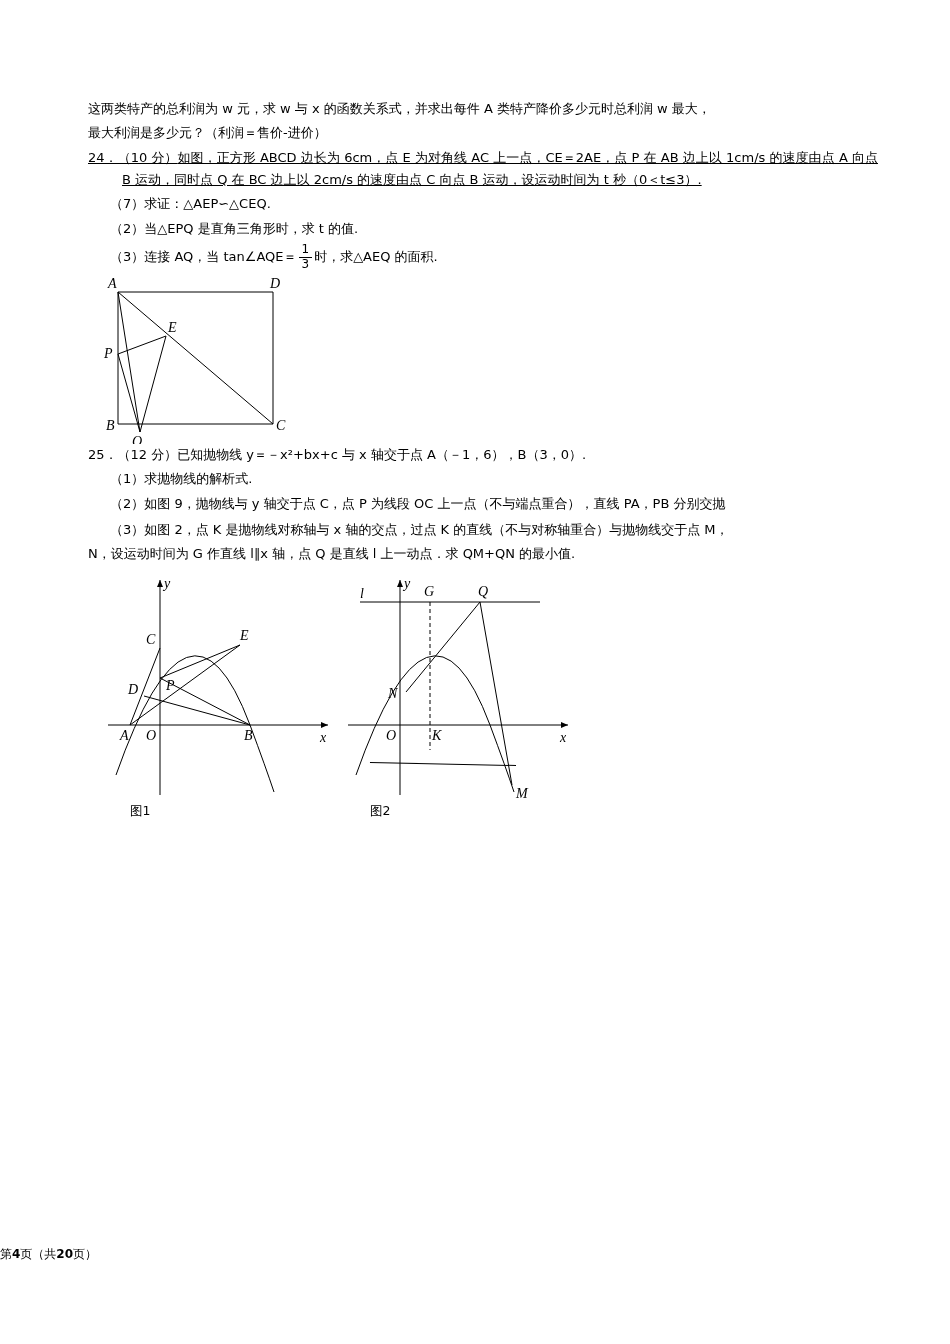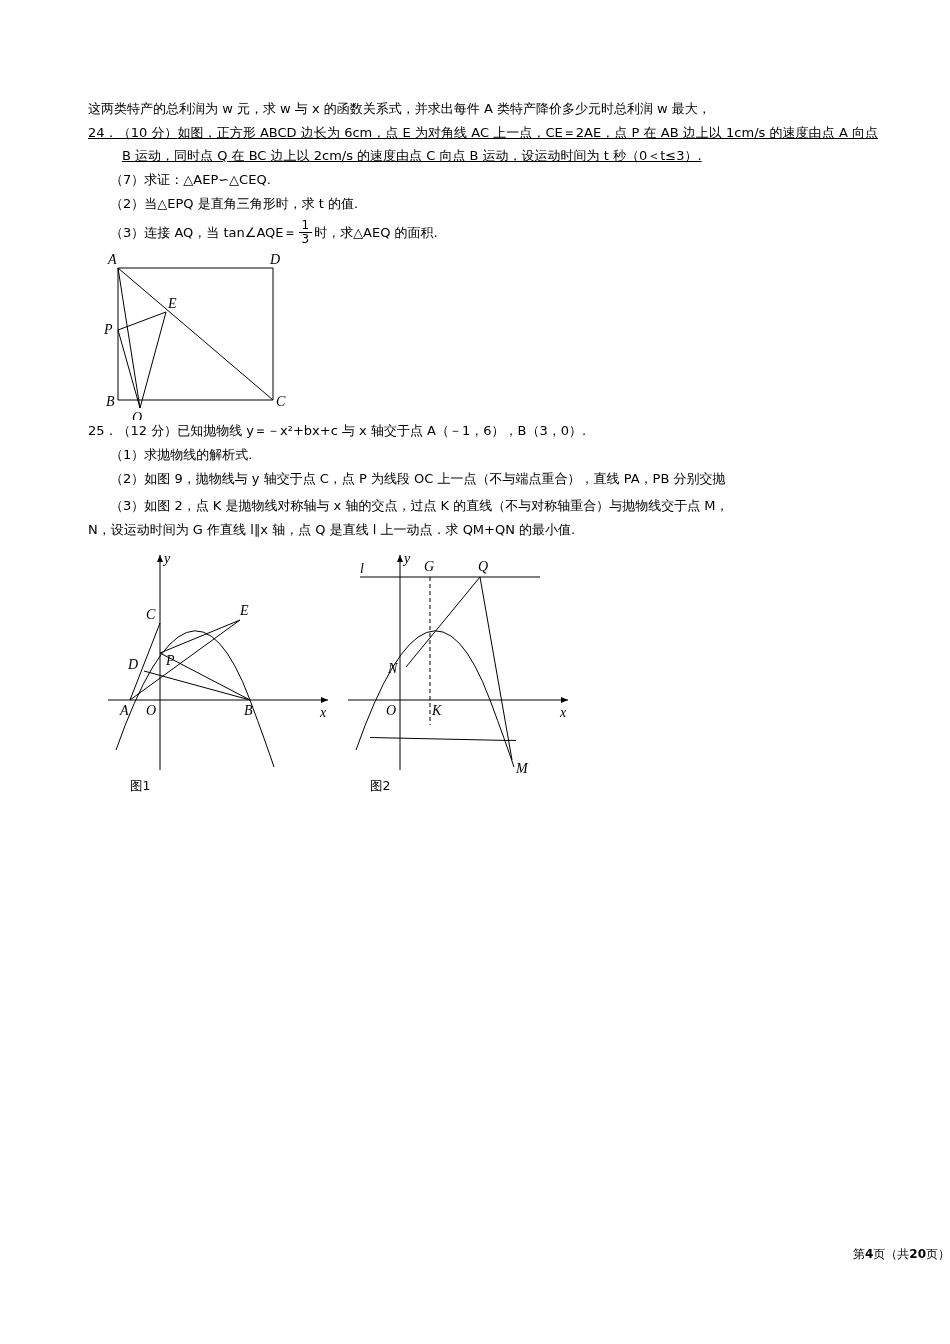--- a/index.html
+++ b/index.html
@@ -53,21 +53,21 @@
     margin: 0 2px;
   }
   .frac .num { display: block; padding: 0 3px; }
   .frac .den { display: block; border-top: 1px solid #000; padding: 0 3px; }
   .fig-wrap { position: relative; }
   .footer {
     position: absolute;
     left: 0;
     top: 1246px;
     width: 950px;
-    text-align: right;
+    text-align: left;
     font-family: "DejaVu Sans", sans-serif;
     font-size: 12px;
   }
   .footer b { font-family: "DejaVu Sans", sans-serif; }
   svg text {
     font-family: "Liberation Serif", serif;
     font-style: italic;
     font-size: 14px;
     fill: #000;
   }
@@ -76,20 +76,21 @@
   }
 </style>
 </head>
 <body>
 
 <div class="page">
 
   <div class="content">
 
     <div class="para cn">这两类特产的总利润为 w 元，求 w 与 x 的函数关系式，并求出每件 A 类特产降价多少元时总利润 w 最大，</div>
+    <div class="para cn">最大利润是多少元？（利润＝售价‐进价）</div>
 
     <div class="para cn indent-hang" style="margin-top:2px;text-decoration:underline;">
       <span>24．（10 分）</span><span>如图，正方形 ABCD 边长为 6cm，点 E 为对角线 AC 上一点，CE＝2AE，点 P 在 AB 边上以 1cm/s 的速度由点 A 向点 B 运动，同时点 Q 在 BC 边上以 2cm/s 的速度由点 C 向点 B 运动，设运动时间为 t 秒（0＜t≤3）.</span>
     </div>
     <div class="para cn indent-1">（7）求证：△AEP∽△CEQ.</div>
     <div class="para cn indent-1">（2）当△EPQ 是直角三角形时，求 t 的值.</div>
     <div class="para cn indent-1" style="line-height:2.3;">
       <span>（3）连接 AQ，当 tan∠AQE＝</span><span class="frac"><span class="num">1</span><span class="den">3</span></span><span>时，求△AEQ 的面积.</span>
     </div>
 

